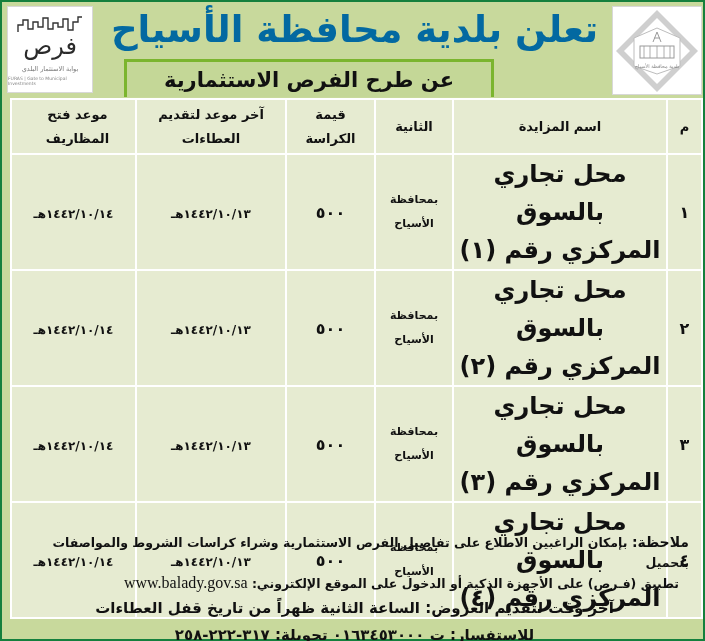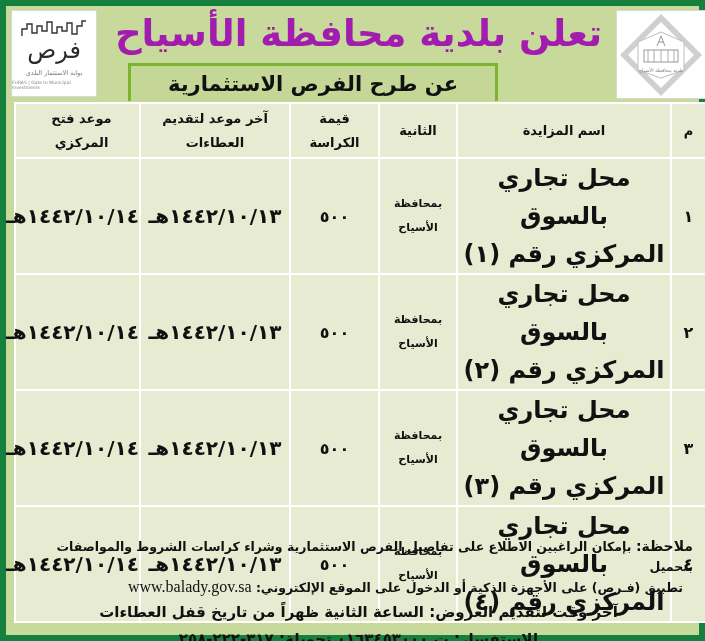--- a/index.html
+++ b/index.html
@@ -1,20 +1,20 @@
 <!DOCTYPE html>
 <html><head>
 <meta charset="utf-8">
 <style>
   * { box-sizing: border-box; margin: 0; padding: 0; }
   html, body { width: 705px; height: 641px; overflow: hidden; background: #ffffff; }
   body { font-family: "DejaVu Sans", sans-serif; }
   .frame {
     position: absolute; left: 0; top: 0; width: 705px; height: 641px;
-    background: #c8d99c; border: 6px solid #15803d;
+    background: #c8d99c; border: 2px solid #15803d;
   }
   .logo-left {
     position: absolute; left: 5px; top: 4px; width: 86px; height: 87px;
     background: #ffffff; border: 1px solid #d8d8d8;
     display: flex; flex-direction: column; align-items: center; justify-content: flex-start;
   }
   .logo-right {
     position: absolute; left: 610px; top: 4px; width: 90px; height: 89px;
     background: #ffffff; border: 1px solid #d8d8d8;
     display: flex; align-items: center; justify-content: center;
@@ -22,21 +22,21 @@
   .furas-skyline { margin-top: 8px; }
   .furas-word {
     font-family: "DejaVu Sans", sans-serif; font-size: 24px; color: #2b2b2b; line-height: 26px;
     margin-top: 0px; letter-spacing: 1px;
   }
   .furas-sub { font-size: 6.5px; color: #777; margin-top: 6px; direction: rtl; }
   .furas-sub2 { font-size: 4.5px; color: #888; margin-top: 3px; }
   .main-title {
     position: absolute; left: 100px; top: 2px; width: 505px; height: 52px;
     direction: rtl; text-align: center;
-    font-family: "DejaVu Sans", sans-serif; font-weight: bold; font-size: 37px; color: #a21caf;
+    font-family: "DejaVu Sans", sans-serif; font-weight: bold; font-size: 37px; color: #0369a1;
     line-height: 52px; letter-spacing: 1px;
   }
   .subtitle-box {
     position: absolute; left: 122px; top: 57px; width: 370px; height: 38px;
     border-left: 3px solid #7bb52e; border-top: 3px solid #7bb52e; border-right: 3px solid #7bb52e;
     background: #c4d797;
     direction: rtl; text-align: center;
     font-weight: bold; font-size: 21px; color: #111111; line-height: 36px;
   }
   table.auction {
@@ -53,21 +53,21 @@
   table.auction td { height: 95px; margin-left: 46px; }
   .c-num { width: 35px; font-size: 13px; }
   .c-name { width: 214px; }
   .c-loc { width: 78px; }
   .c-price { width: 89px; }
   .c-last { width: 150px; }
   .c-open { width: 125px; padding-left: 8px; }
   .name-text { font-weight: bold; font-size: 24px; line-height: 38px; }
   .loc-text { font-weight: bold; font-size: 11px; line-height: 24px; }
   .num-text { font-weight: bold; font-size: 16px; }
-  .date-text { font-weight: bold; font-size: 20px; direction: rtl; }
+  .date-text { font-weight: bold; font-size: 12px; direction: rtl; }
   .notes {
     position: absolute; left: 8px; top: 530px; width: 689px;
     direction: rtl; text-align: right; color: #111111;
   }
   .note-line1 { font-size: 12.5px; font-weight: bold; line-height: 20px; padding-right: 10px; }
   .note-line1 .lbl { font-size: 14px; }
   .note-line2 { font-size: 12.5px; font-weight: bold; line-height: 20px; padding-right: 20px; }
   .note-url { font-family: "Liberation Serif", serif; font-weight: normal; font-size: 16px; direction: ltr; unicode-bidi: embed; }
   .note-line3 { font-size: 15px; font-weight: bold; line-height: 28px; text-align: center; }
   .note-line4 { font-size: 15px; font-weight: bold; line-height: 26px; text-align: center; }
@@ -107,21 +107,21 @@
   </div>
 
   <table class="auction">
     <thead>
       <tr>
         <th class="c-num"><span>م</span></th>
         <th class="c-name"><span>اسم المزايدة</span></th>
         <th class="c-loc"><span>الثانية</span></th>
         <th class="c-price"><span>قيمة</span><br><span>الكراسة</span></th>
         <th class="c-last"><span>آخر موعد لتقديم</span><br><span>العطاءات</span></th>
-        <th class="c-open"><span>موعد فتح</span><br><span>المركزي</span></th>
+        <th class="c-open"><span>موعد فتح</span><br><span>المظاريف</span></th>
       </tr>
     </thead>
     <tbody>
       <tr>
         <td><span class="num-text">١</span></td>
         <td>
             <div class="name-text">محل تجاري بالسوق</div>
             <div class="name-text">المركزي رقم (١)</div>
           </td>
         <td>

